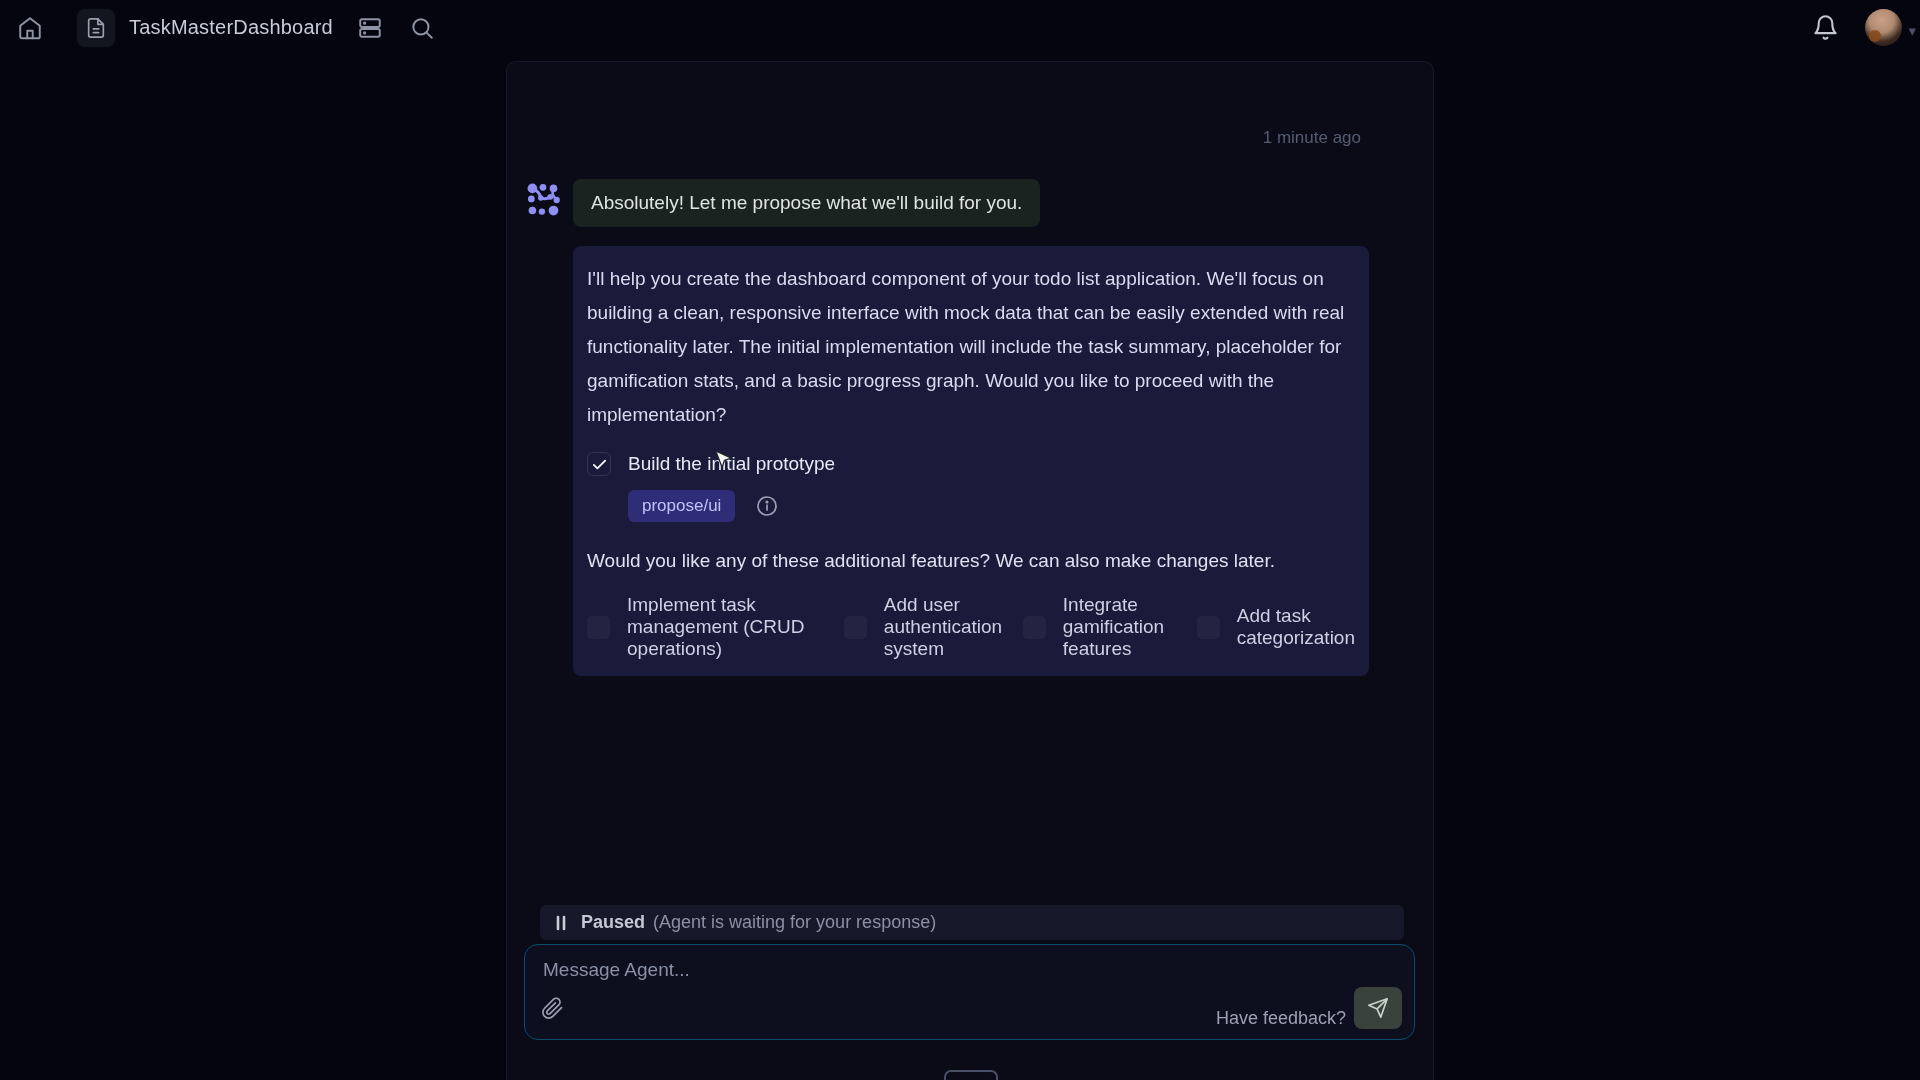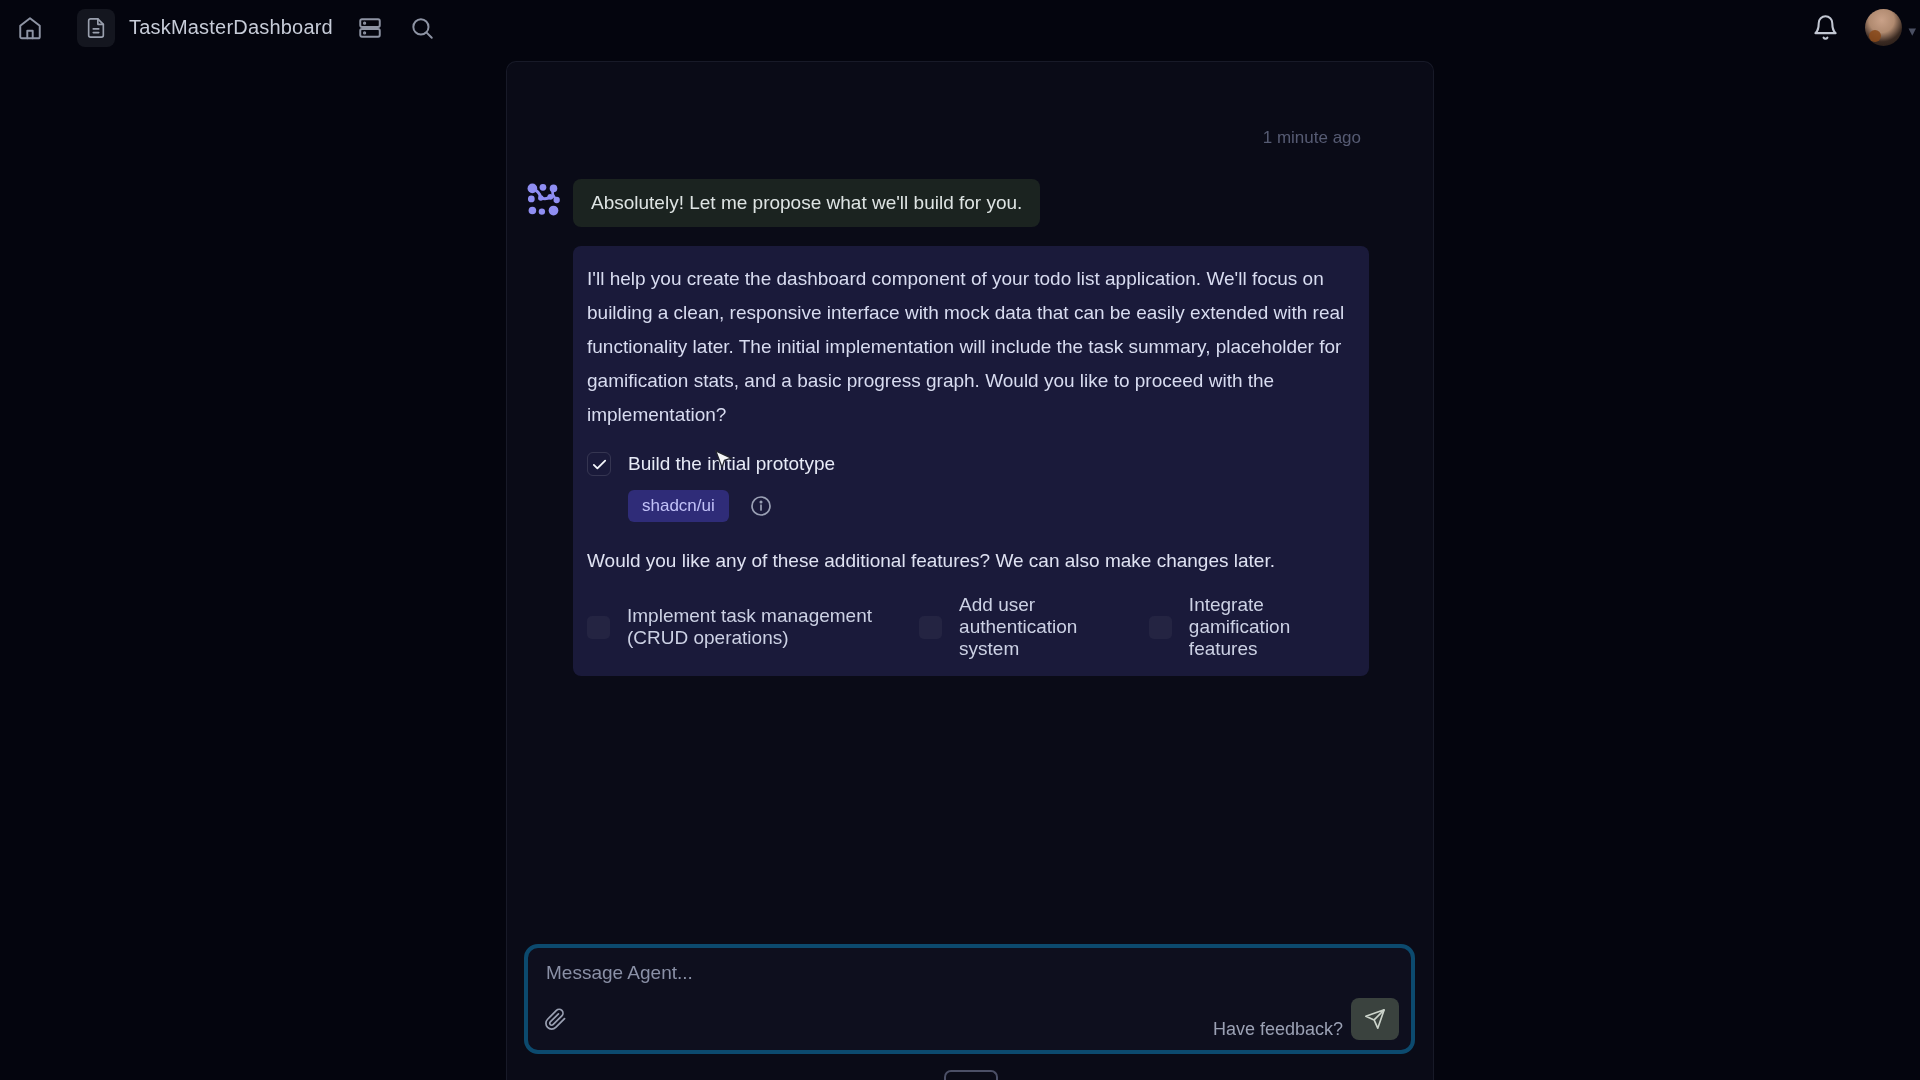--- a/index.html
+++ b/index.html
@@ -79,22 +79,22 @@
   .approve-btn svg { width:18px; height:18px; }
 
   
   .paused-bar { position:absolute; left:33px; top:843px; width:864px; height:35px; background:#171829;
                 border-radius:6px; display:flex; align-items:center; padding:0 14px; }
   .pause-icon { width:14px; height:16px; color:#c8cdd8; margin-right:13px; }
   .paused-state { font-size:18px; font-weight:700; color:#c3c8d4; margin-right:8px; }
   .paused-detail { font-size:18px; color:#8b90a4; }
 
   
-  .composer { position:absolute; left:17px; top:882px; width:891px; height:110px;
-              background:#0e0f1e; border:4px solid #0c4a6e; border-radius:14px; padding:14px 16px 10px 18px; }
+  .composer { position:absolute; left:17px; top:882px; width:891px; height:96px;
+              background:#0e0f1e; border:1px solid #0c4a6e; border-radius:14px; padding:14px 16px 10px 18px; }
   .composer-input { width:70%; background:transparent; border:none; outline:none; color:#c5cada;
                     font-size:19px; font-family:inherit; }
   .composer-input::placeholder { color:#8a90a6; }
   .composer-bottom { position:absolute; left:16px; right:12px; bottom:10px;
                      display:flex; align-items:center; }
   .clip-btn { width:23px; height:23px; color:#9aa0b2; cursor:pointer; }
   .composer-right { margin-left:auto; display:flex; align-items:flex-end; gap:8px; }
   .feedback-link { font-size:18px; color:#9ba1b4; cursor:pointer; }
   .send-btn { width:48px; height:42px; border-radius:8px; background:#3a423e; border:none; cursor:pointer;
               display:flex; align-items:center; justify-content:center; color:#ccd4cb; }
@@ -183,21 +183,21 @@
     <div class="primary-row">
       <span class="cbx cbx-checked">
         <svg viewBox="0 0 24 24" fill="none" stroke="currentColor" stroke-width="2.6" stroke-linecap="round" stroke-linejoin="round">
           <path d="M4 12.5l5 5L20 6.5"></path>
         </svg>
       </span>
       <span class="primary-label">Build the initial prototype</span>
     </div>
 
     <div class="badge-row">
-      <span class="fw-badge">shadcn/ui</span>
+      <span class="fw-badge">propose/ui</span>
       <span class="info-btn">
         <svg viewBox="0 0 24 24" fill="none" stroke="currentColor" stroke-width="1.7" stroke-linecap="round">
           <circle cx="12" cy="12" r="9"></circle>
             <path d="M12 11v5"></path>
             <circle cx="12" cy="8" r="0.7" fill="currentColor"></circle>
         </svg>
       </span>
     </div>
 
     <p class="question">Would you like any of these additional features? We can also make changes later.</p>
@@ -208,24 +208,38 @@
         <span class="feature-label">Implement task management (CRUD operations)</span>
       </div>
       <div class="feature-row">
         <span class="cbx cbx-empty"></span>
         <span class="feature-label">Add user authentication system</span>
       </div>
       <div class="feature-row">
         <span class="cbx cbx-empty"></span>
         <span class="feature-label">Integrate gamification features</span>
       </div>
-    </div>
-
-  </div>
-
+      <div class="feature-row">
+        <span class="cbx cbx-empty"></span>
+        <span class="feature-label">Add task categorization</span>
+      </div>
+    </div>
+
+  </div>
+
+  <div class="paused-bar">
+    <span class="pause-icon">
+      <svg viewBox="0 0 14 16" stroke="currentColor" stroke-width="2.6" stroke-linecap="round">
+        <path d="M4 2v12"></path>
+          <path d="M10 2v12"></path>
+      </svg>
+    </span>
+    <span class="paused-state">Paused</span>
+    <span class="paused-detail">(Agent is waiting for your response)</span>
+  </div>
 
   <div class="composer">
     <input class="composer-input" type="text" placeholder="Message Agent..." style="">
     <div class="composer-bottom">
       <span class="clip-btn">
         <svg viewBox="0 0 24 24" fill="none" stroke="currentColor" stroke-width="1.8" stroke-linecap="round" stroke-linejoin="round">
           <path d="M21.44 11.05l-9.19 9.19a6 6 0 0 1-8.49-8.49l9.19-9.19a4 4 0 0 1 5.66 5.66l-9.2 9.19a2 2 0 0 1-2.83-2.83l8.49-8.48"></path>
         </svg>
       </span>
       <span class="composer-right">

